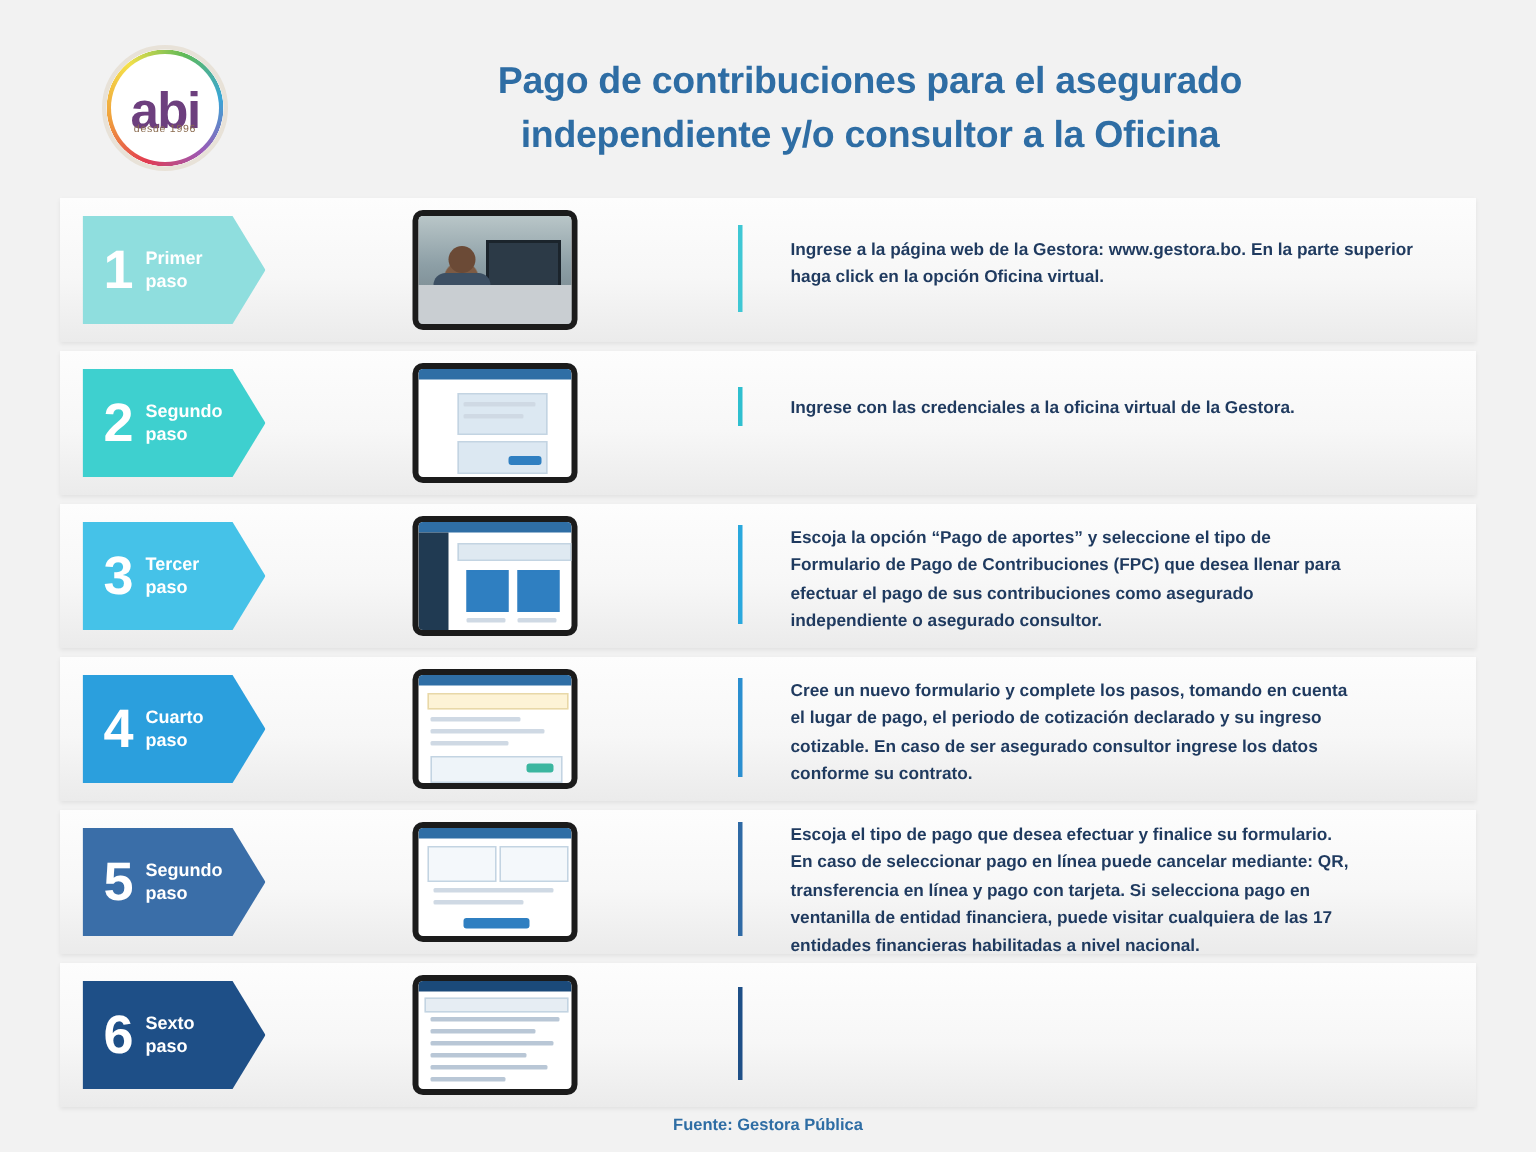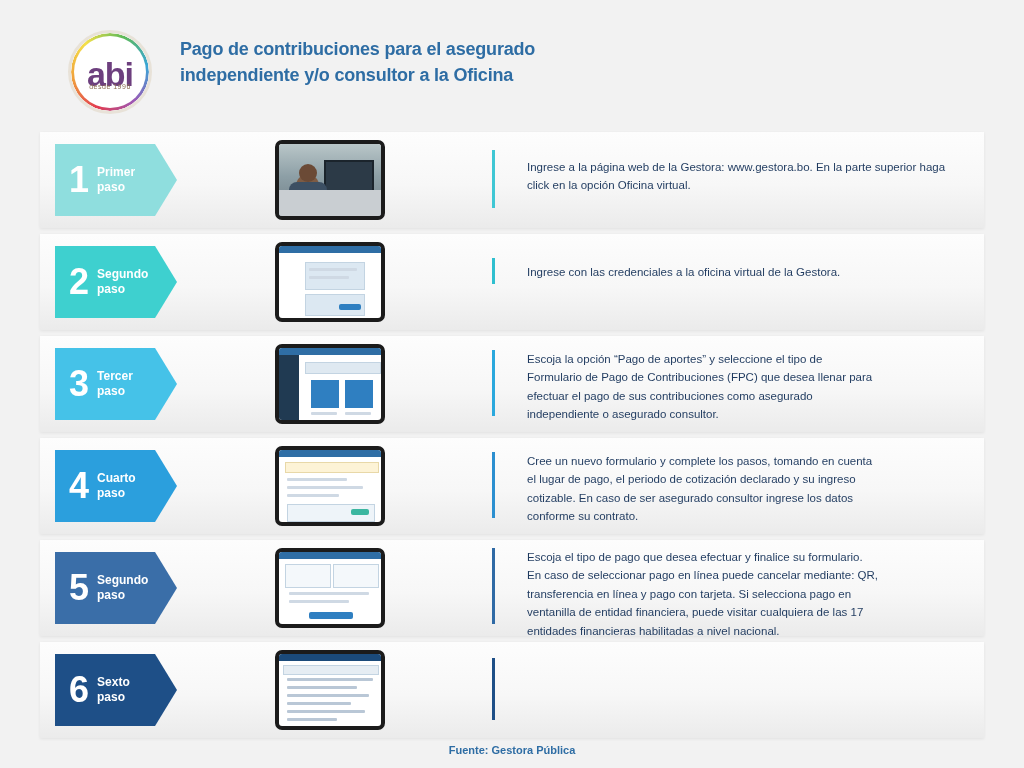--- a/index.html
+++ b/index.html
@@ -75,22 +75,23 @@
     text-align: center;
     font-size: 7px;
     color: #8a6b4f;
     letter-spacing: 0.5px;
   }
   .title {
     position: absolute;
     left: 180px;
     top: 12px;
     width: 800px;
+    text-align: center;
     color: #2e6da4;
-    font-size: 18px;
+    font-size: 25px;
     font-weight: bold;
     line-height: 1.45;
     letter-spacing: -0.2px;
   }
   .title .line2 { display: block; }
 
   
   .row {
     position: absolute;
     left: 0;
@@ -207,21 +208,21 @@
     width: 3px;
     background: #3aa8d8;
   }
   .step-text {
     position: absolute;
     left: 527px;
     width: 420px;
     font-size: 11.5px;
     line-height: 1.6;
     color: #1f3a5f;
-    font-weight: normal;
+    font-weight: bold;
   }
 
   
   .footer {
     position: absolute;
     left: 0;
     top: 744px;
     width: 1024px;
     text-align: center;
     font-size: 11px;

